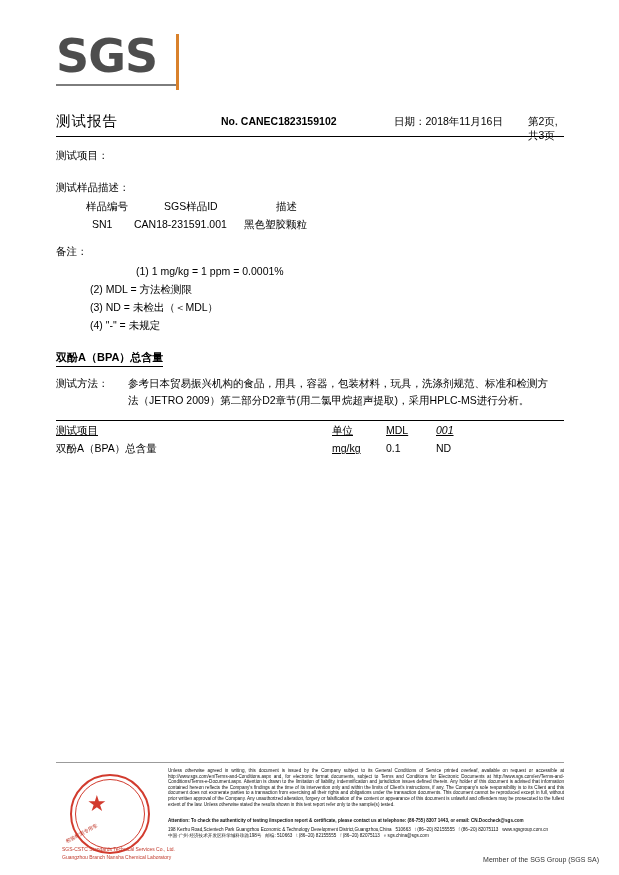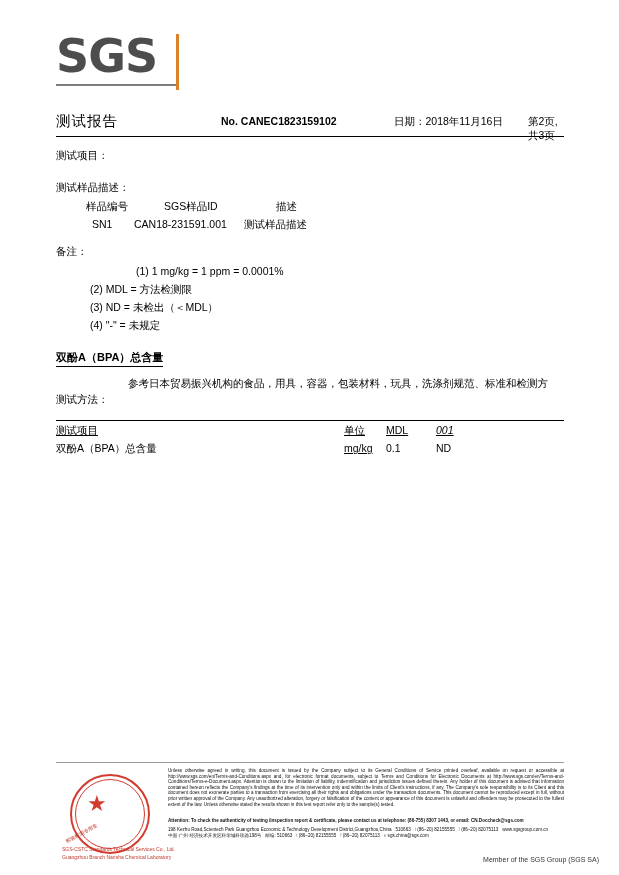--- a/index.html
+++ b/index.html
@@ -117,21 +117,21 @@
   .col-c { position: absolute; left: 190px; }
 
   
   .res-line {
     position: absolute;
     background: #000;
     height: 1px;
   }
   .res-head, .res-row { position: absolute; font-size: 10.5px; }
   .rc-name  { position: absolute; left: 0; }
-  .rc-unit  { position: absolute; left: 288px; text-decoration: underline; }
+  .rc-unit  { position: absolute; left: 276px; text-decoration: underline; }
   .rc-mdl   { position: absolute; left: 330px; }
   .rc-val   { position: absolute; left: 380px; }
 
   
   .sec-head {
     position: absolute;
     font-size: 11px;
     font-weight: bold;
     border-bottom: 1px solid #000;
     padding-bottom: 1px;
@@ -253,33 +253,34 @@
   <div class="t" style="left:56px; top:180px;">测试样品描述：</div>
 
   <div class="tbl-head" style="left:86px; top:200px; width:400px;">
     <span class="col-a">样品编号</span>
     <span class="col-b">SGS样品ID</span>
     <span class="col-c">描述</span>
   </div>
   <div class="tbl-row" style="left:86px; top:218px; width:400px;">
     <span class="col-a" style="left:6px;">SN1</span>
     <span class="col-b" style="left:48px;">CAN18-231591.001</span>
-    <span class="col-c" style="left:158px;">测试样品描述</span>
+    <span class="col-c" style="left:158px;">黑色塑胶颗粒</span>
   </div>
 
   <div class="t" style="left:56px; top:244px;">备注：</div>
   <div class="t" style="left:90px; top:264px;margin-left:46px;">(1) 1 mg/kg = 1 ppm = 0.0001%</div>
   <div class="t" style="left:90px; top:282px;">(2) MDL = 方法检测限</div>
   <div class="t" style="left:90px; top:300px;">(3) ND = 未检出（＜MDL）</div>
   <div class="t" style="left:90px; top:318px;">(4) "-" = 未规定</div>
 
   <div class="sec-head" style="left:56px; top:350px;">双酚A（BPA）总含量</div>
 
-  <div class="t" style="left:56px; top:376px;margin-top:16px;">测试方法：</div>
+  <div class="t" style="left:56px; top:376px;">测试方法：</div>
   <div class="t" style="left:128px; top:376px;">参考日本贸易振兴机构的食品，用具，容器，包装材料，玩具，洗涤剂规范、标准和检测方</div>
+  <div class="t" style="left:128px; top:393px;">法（JETRO 2009）第二部分D2章节(用二氯甲烷超声提取)，采用HPLC-MS进行分析。</div>
 
   <div class="res-line" style="left:56px; top:420px; width:508px;"></div>
   <div class="res-head" style="left:56px; top:424px; width:508px;">
     <span class="rc-name ul">测试项目</span>
     <span class="rc-unit ul">单位</span>
     <span class="rc-mdl ul">MDL</span>
     <span class="rc-val ul it">001</span>
   </div>
   <div class="res-row" style="left:56px; top:442px; width:508px;">
     <span class="rc-name">双酚A（BPA）总含量</span>

